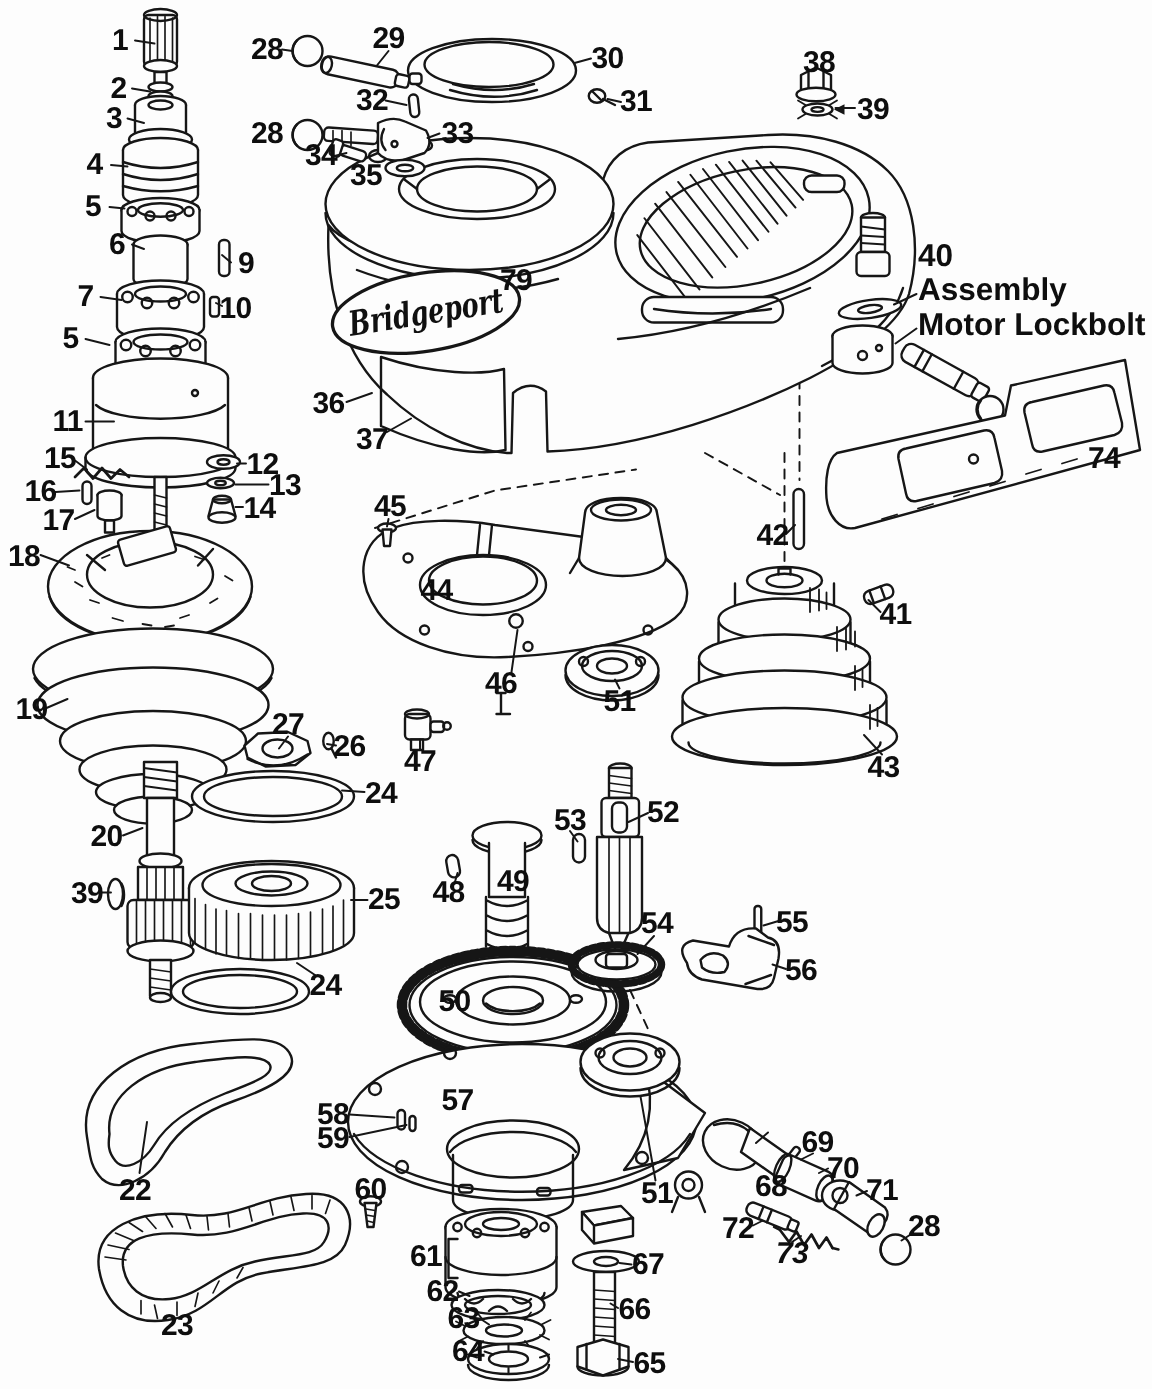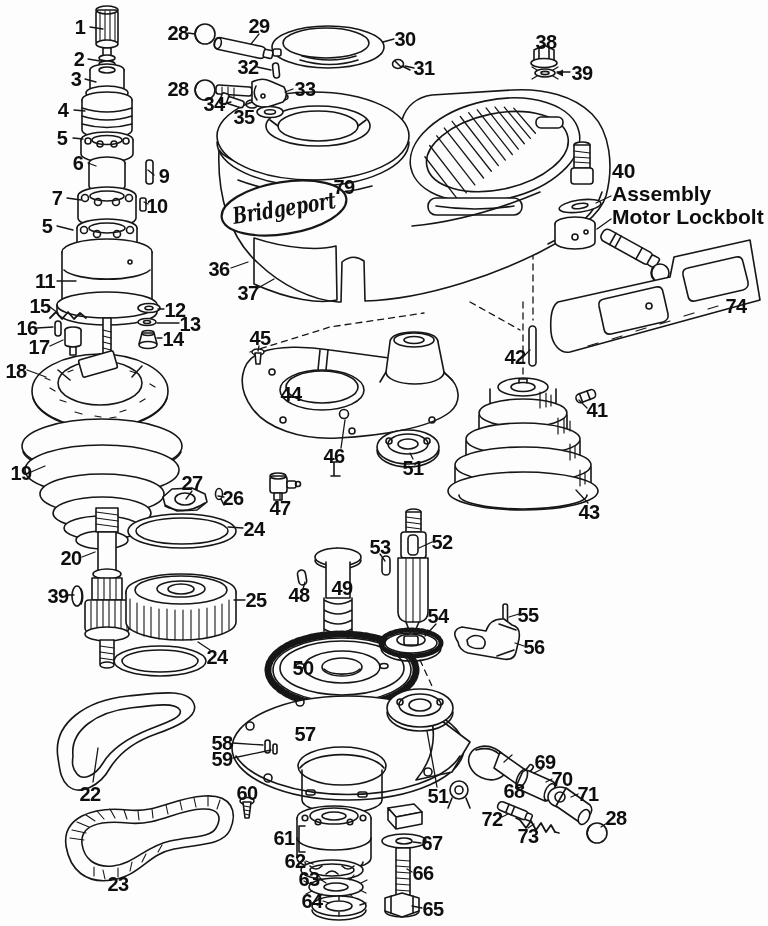--- a/index.html
+++ b/index.html
@@ -601,21 +601,21 @@
       <span class="callout" style="left: 309px; top: 879px;">63</span>
       <span class="callout" style="left: 312px; top: 901px;">64</span>
       <span class="callout" style="left: 433px; top: 909px;">65</span>
       <span class="callout" style="left: 423px; top: 873px;">66</span>
       <span class="callout" style="left: 432px; top: 843px;">67</span>
       <span class="callout" style="left: 514px; top: 747px; margin-top: 44px;">68</span>
       <span class="callout" style="left: 545px; top: 762px;">69</span>
       <span class="callout" style="left: 562px; top: 779px;">70</span>
       <span class="callout" style="left: 588px; top: 794px;">71</span>
       <span class="callout" style="left: 492px; top: 819px;">72</span>
-      <span class="callout" style="left: 528px; top: 836px;">73</span>
+      <span class="callout" style="left: 528px; top: 836px; font-style: italic;">73</span>
       <span class="callout" style="left: 736px; top: 306px;">74</span>
       <span class="callout" style="left: 344px; top: 187px;">79</span>
     </div>
 
 <div class="anno lockbolt">
   <div>40</div>
   <div>Assembly</div>
   <div>Motor Lockbolt</div>
 </div>
 

